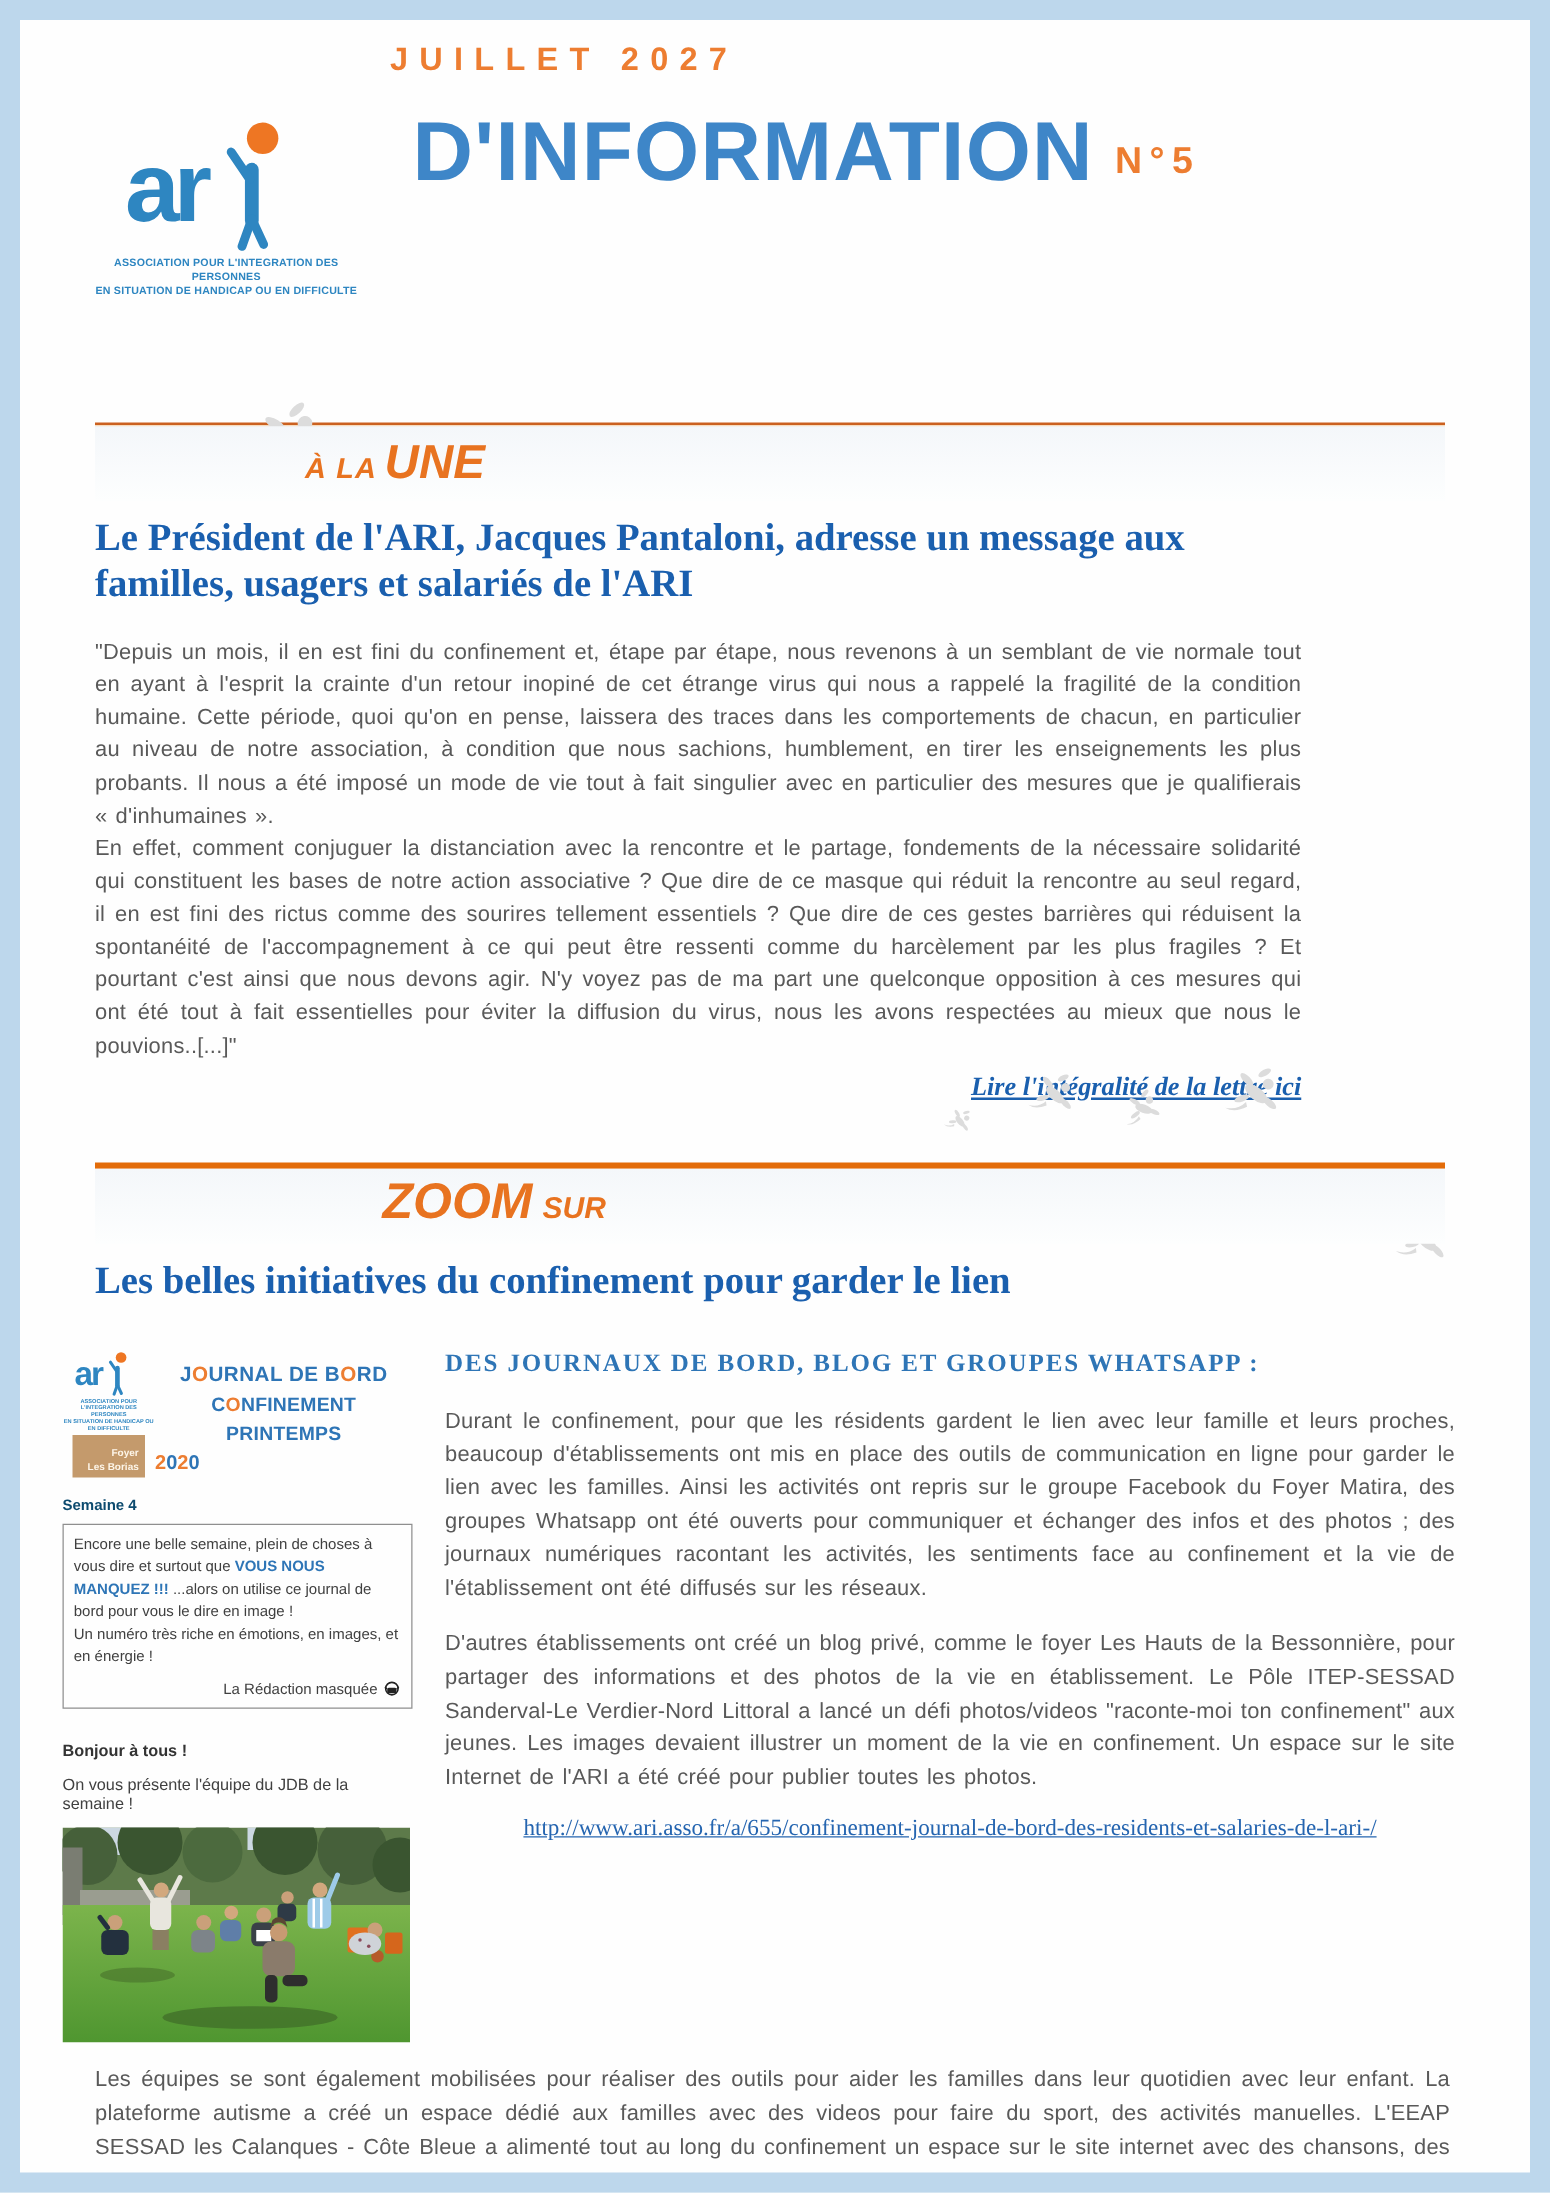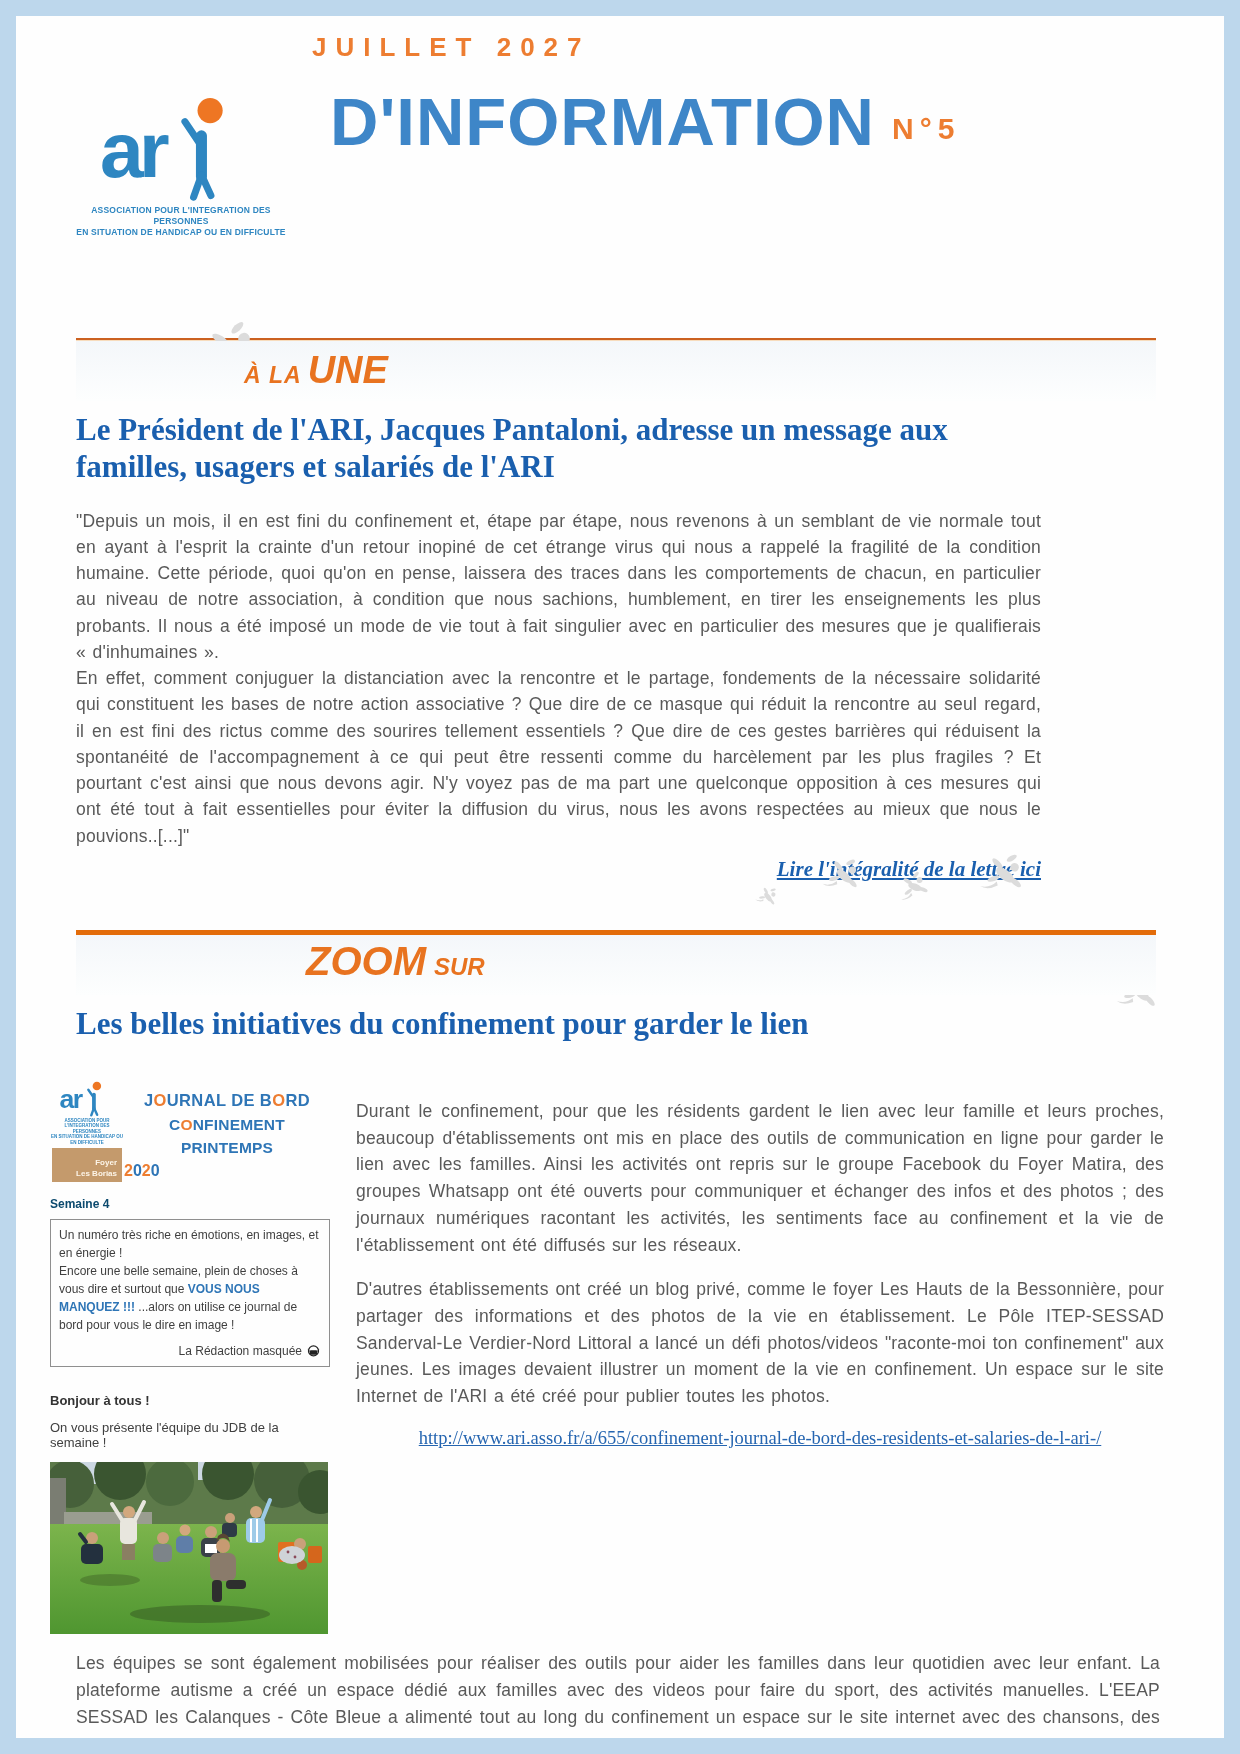--- a/index.html
+++ b/index.html
@@ -41,21 +41,21 @@
   .serif-link{font-family:"Liberation Serif",serif;font-weight:bold;font-style:italic;
               color:#1a5fae;font-size:21px;text-decoration:underline;cursor:pointer;}
 
   
   .columns{display:flex;margin:36px 60px 0 34px;gap:26px;}
   .left-card{width:280px;flex:none;color:#404040;}
   .jdb-header{display:flex;align-items:flex-start;}
   .mini-logo{width:74px;flex:none;text-align:center;}
   .mini-logo svg{width:64px;height:40px;display:block;margin:0 auto;}
   .mini-tagline{font-size:4.5px;font-weight:bold;color:#2e86c1;line-height:1.2;}
-  .org-box{margin:3px auto 0;width:70px;height:34px;background:#c49a6c;color:#fdf5e8;
+  .org-box{margin:3px auto 0;width:58px;height:34px;background:#c49a6c;color:#fdf5e8;
            font-size:8px;font-weight:bold;text-align:right;padding:3px 5px;box-sizing:border-box;
            display:flex;flex-direction:column;justify-content:flex-end;line-height:1.3;}
   .jdb-titles{flex:1;text-align:center;color:#2e75b6;font-weight:800;padding-top:10px;line-height:1.5;}
   .jdb-t1{font-size:16.5px;letter-spacing:.4px;}
   .jdb-t2{font-size:15.5px;letter-spacing:.2px;}
   .jdb-t3{font-size:16px;text-align:left;padding-right:6px;}
   .accent-char{color:#ed7d31;}
   .week-label{margin-top:14px;color:#0c4a6e;font-weight:800;font-size:12px;}
   .note-box{border:1px solid #8f8f8f;margin-top:8px;padding:6px 8px;font-size:12px;line-height:1.5;color:#3f3f3f;}
   .note-highlight{color:#2e75b6;font-weight:bold;}
@@ -207,22 +207,22 @@
         <div class="jdb-titles">
           <div class="jdb-t1">J<span class="accent-char">O</span>URNAL DE B<span class="accent-char">O</span>RD</div>
           <div class="jdb-t2">C<span class="accent-char">O</span>NFINEMENT PRINTEMPS</div>
           <div class="jdb-t3"><span class="accent-char">2</span>0<span class="accent-char">2</span>0</div>
         </div>
       </div>
 
       <div class="week-label">Semaine 4</div>
 
       <div class="note-box">
+        <div><span>Encore une belle semaine, plein de choses à vous dire et surtout que </span><span class="note-highlight">VOUS NOUS MANQUEZ !!!</span><span> ...alors on utilise ce journal de bord pour vous le dire en image !</span></div>
         <div>Un numéro très riche en émotions, en images, et en énergie !</div>
-        <div><span>Encore une belle semaine, plein de choses à vous dire et surtout que </span><span class="note-highlight">VOUS NOUS MANQUEZ !!!</span><span> ...alors on utilise ce journal de bord pour vous le dire en image !</span></div>
         <div class="note-signature">
           <span>La Rédaction masquée</span>
           <svg class="masked-icon" viewBox="0 0 24 24">
             <circle cx="12" cy="11" r="8" fill="none" stroke="#222" stroke-width="2"></circle>
             <rect x="6" y="10" width="12" height="7" rx="2" fill="#222"></rect>
             <line x1="3" y1="9" x2="6" y2="11.5" stroke="#222" stroke-width="1.5"></line>
             <line x1="21" y1="9" x2="18" y2="11.5" stroke="#222" stroke-width="1.5"></line>
           </svg>
         </div>
       </div>
@@ -278,20 +278,21 @@
             <circle cx="245" cy="95" r="1.4" fill="#8a4a5a"></circle>
         <circle cx="173" cy="84" r="7" fill="#c79a72"></circle>
             <path d="M166 80 q7 -8 14 0 l-2 -6 q-5 -5 -10 0 z" fill="#5a4634"></path>
             <rect x="160" y="91" width="26" height="28" rx="7" fill="#8a7b6b"></rect>
             <rect x="162" y="118" width="10" height="22" rx="4" fill="#2e2e2e"></rect>
             <rect x="176" y="118" width="20" height="9" rx="4" fill="#2e2e2e"></rect>
       </svg>
     </div>
 
     <div class="right-col">
+      <div class="subheading">DES JOURNAUX DE BORD, BLOG ET GROUPES WHATSAPP :</div>
       <p class="article-text">Durant le confinement, pour que les résidents gardent le lien avec leur famille et leurs proches, beaucoup d'établissements ont mis en place des outils de communication en ligne pour garder le lien avec les familles. Ainsi les activités ont repris sur le groupe Facebook du Foyer Matira, des groupes Whatsapp ont été ouverts pour communiquer et échanger des infos et des photos ; des journaux numériques racontant les activités, les sentiments face au confinement et la vie de l'établissement ont été diffusés sur les réseaux.</p>
       <p class="article-text">D'autres établissements ont créé un blog privé, comme le foyer Les Hauts de la Bessonnière, pour partager des informations et des photos de la vie en établissement. Le Pôle ITEP-SESSAD Sanderval-Le Verdier-Nord Littoral a lancé un défi photos/videos "raconte-moi ton confinement" aux jeunes. Les images devaient illustrer un moment de la vie en confinement. Un espace sur le site Internet de l'ARI a été créé pour publier toutes les photos.</p>
       <div class="url-row">
         <a class="url-link">http://www.ari.asso.fr/a/655/confinement-journal-de-bord-des-residents-et-salaries-de-l-ari-/</a>
       </div>
     </div>
   </div>
 
   <div class="footer-text">
     <p class="p1">Les équipes se sont également mobilisées pour réaliser des outils pour aider les familles dans leur quotidien avec leur enfant. La plateforme autisme a créé un espace dédié aux familles avec des videos pour faire du sport, des activités manuelles. L'EEAP SESSAD les Calanques - Côte Bleue a alimenté tout au long du confinement un espace sur le site internet avec des chansons, des jeux et des outils pédagogiques.</p>

